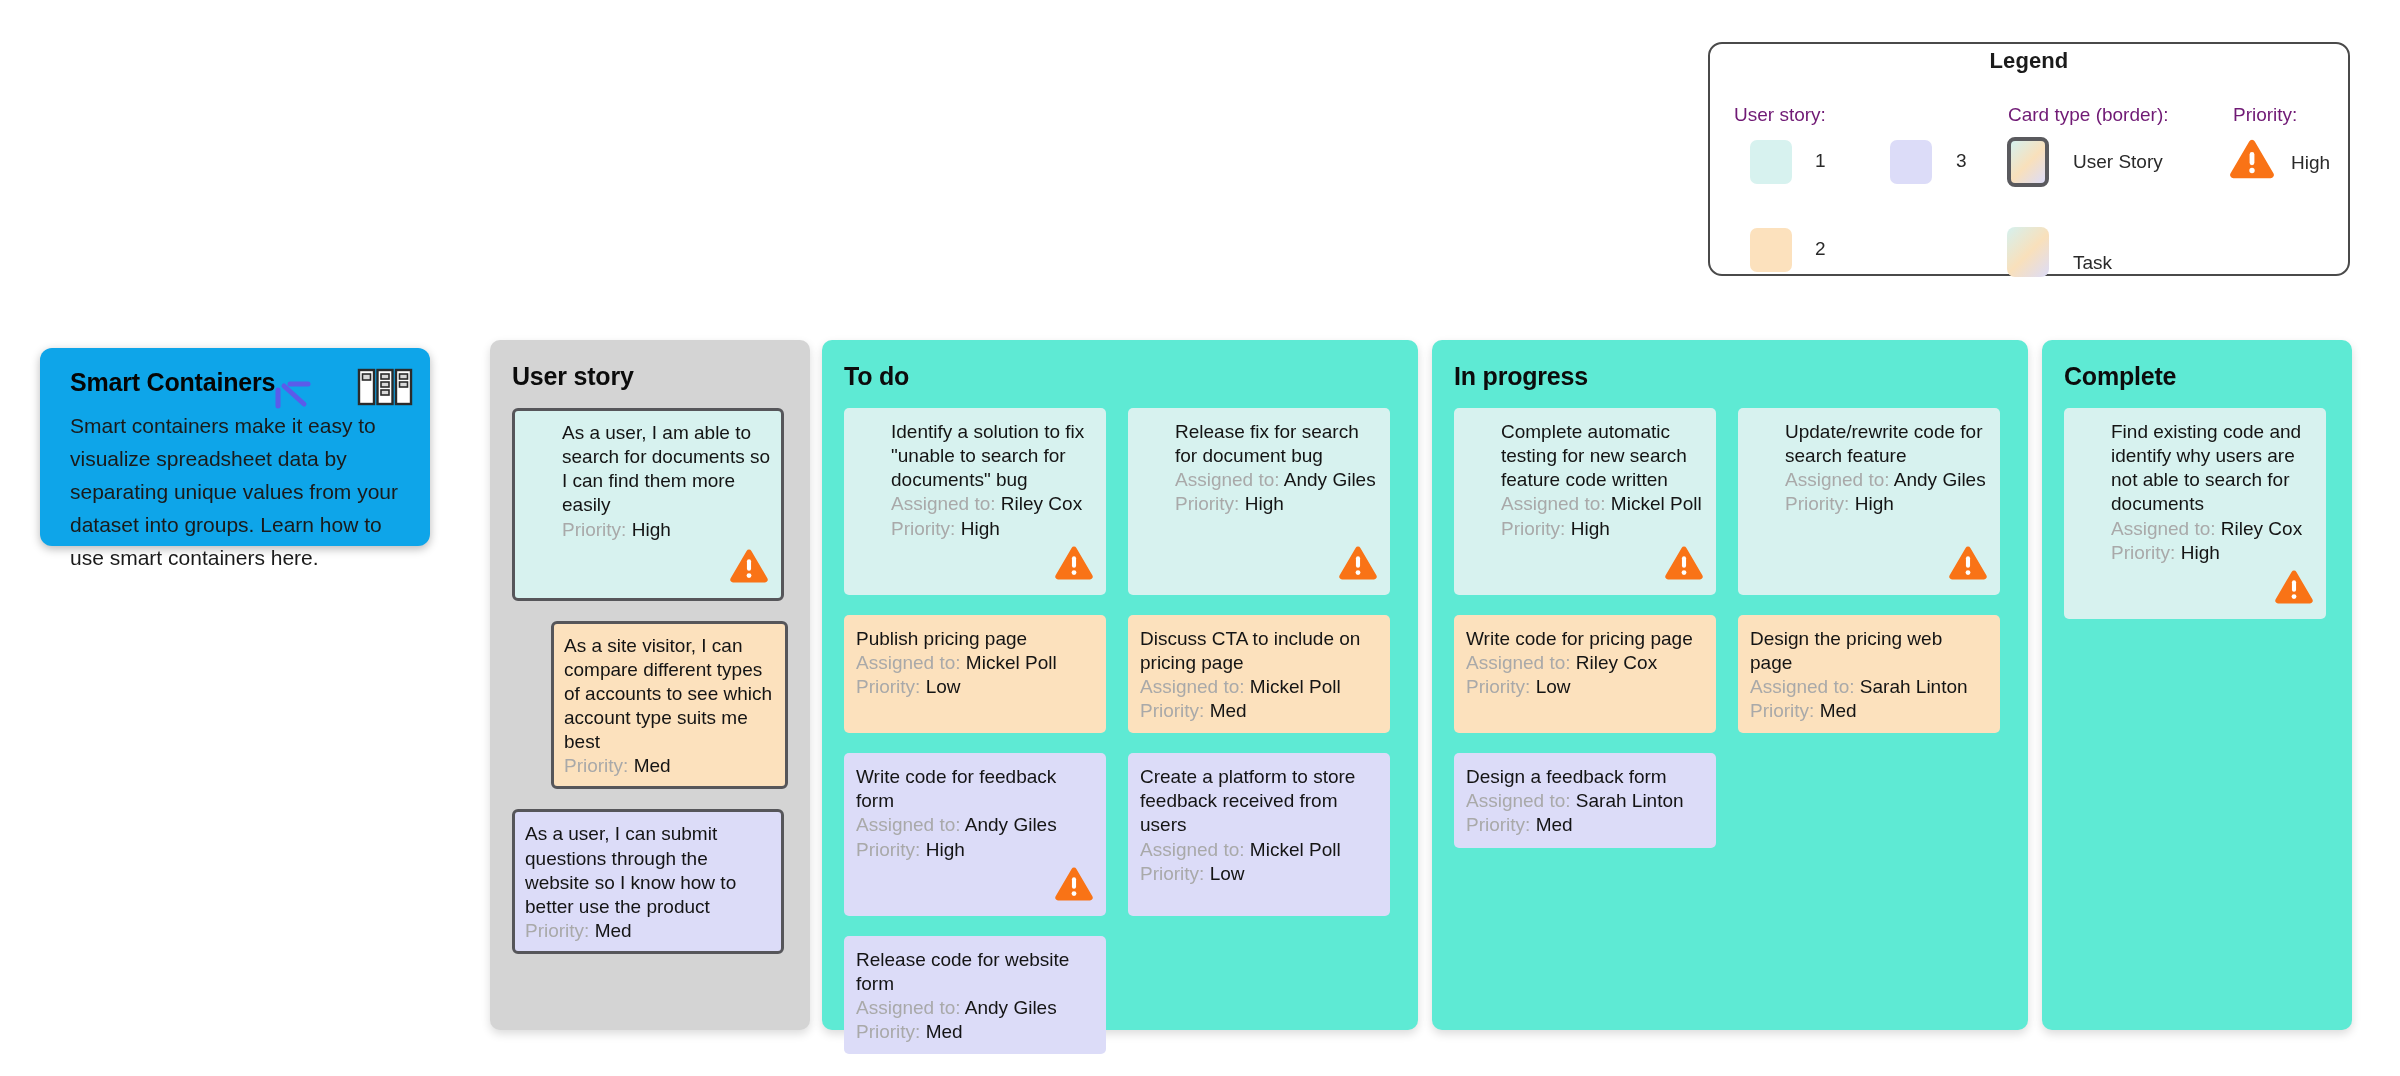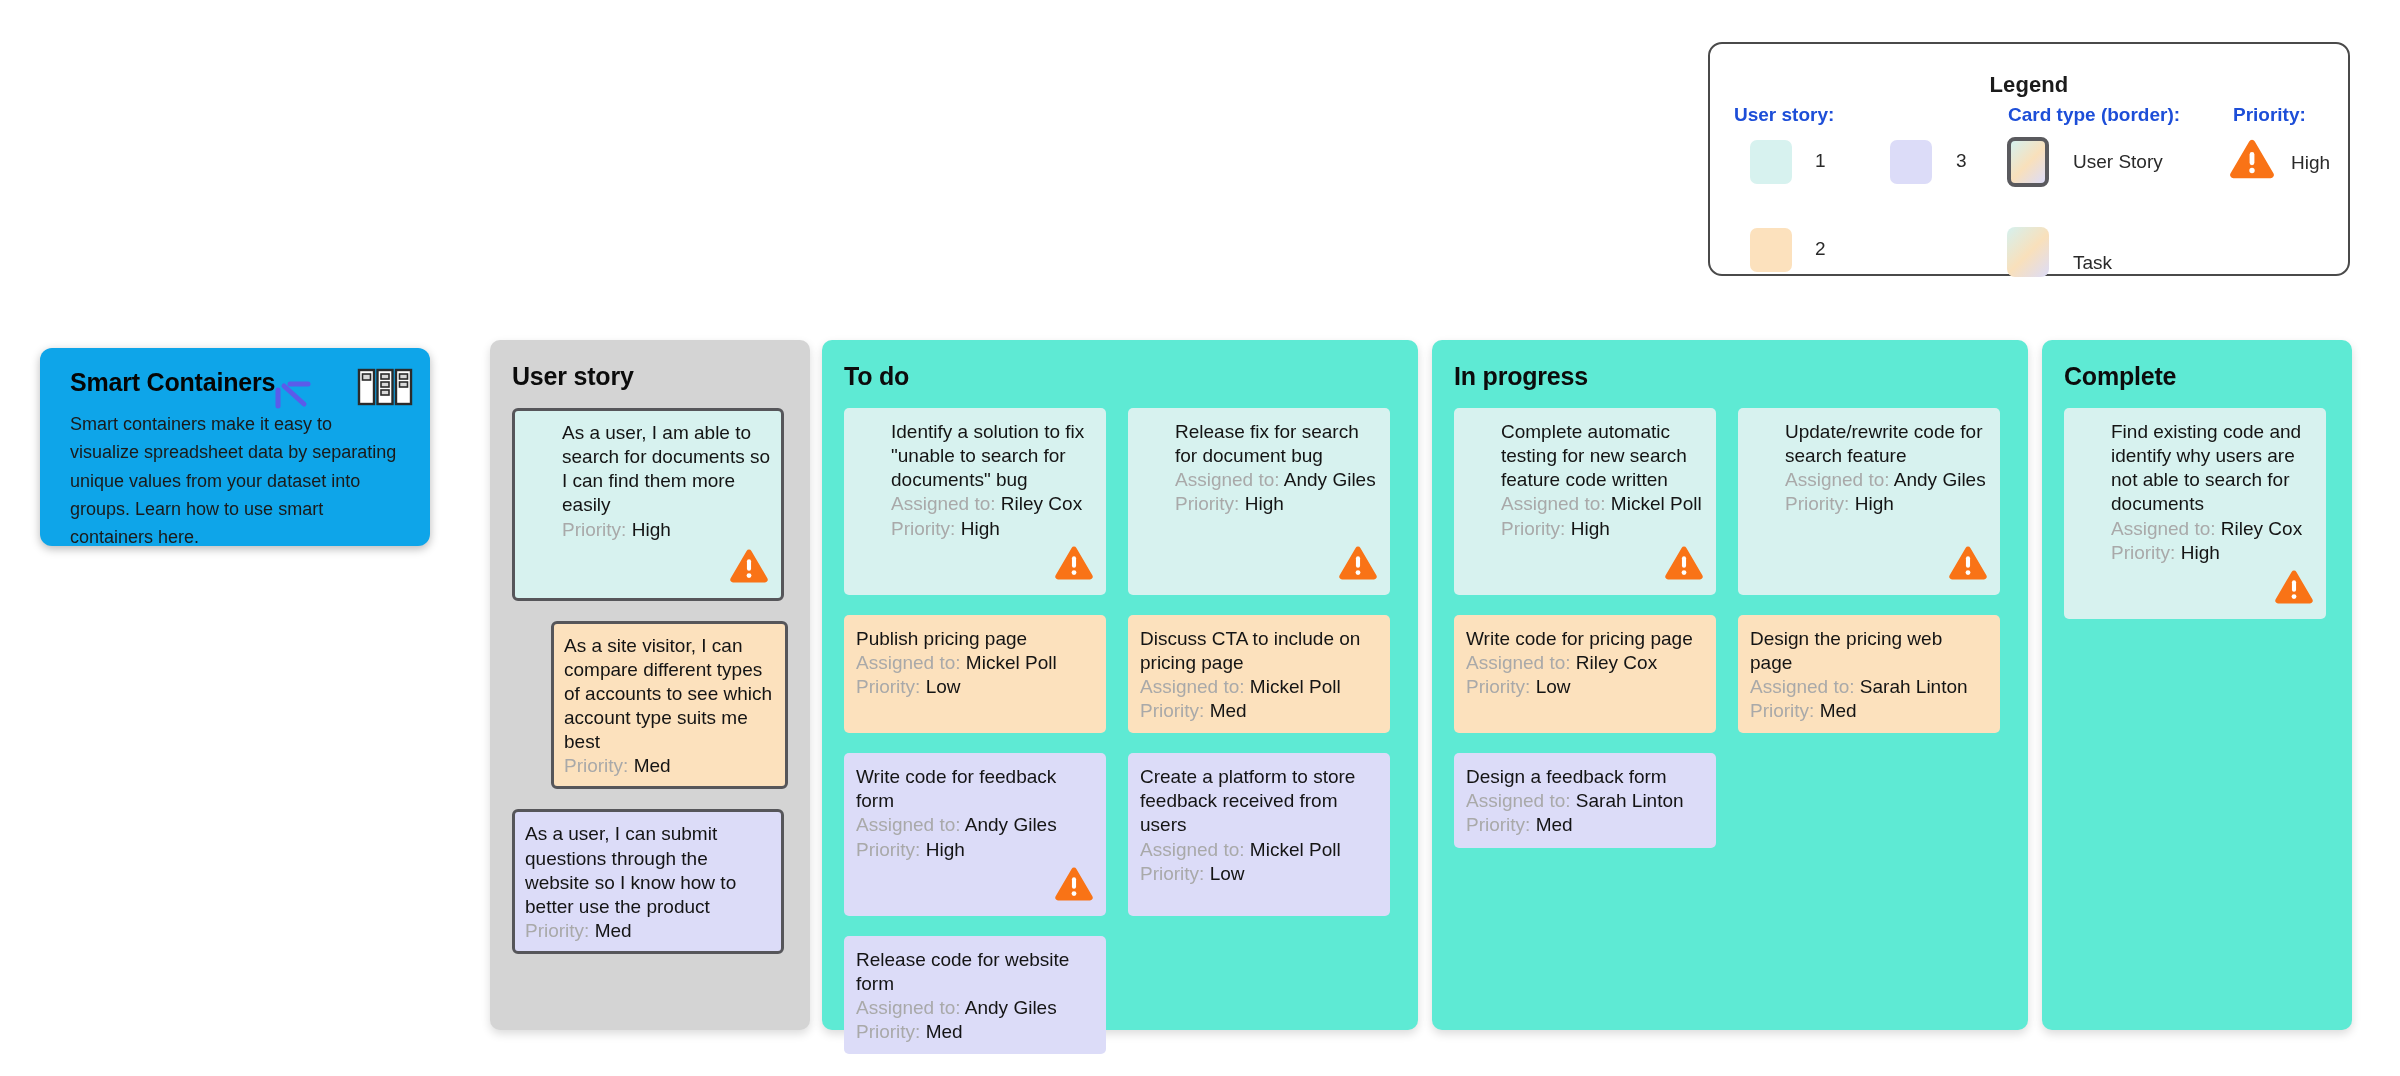--- a/index.html
+++ b/index.html
@@ -14,25 +14,25 @@
   
   .legend {
     position: absolute; left: 1708px; top: 42px;
     width: 642px; height: 234px;
     background: #ffffff;
     border: 2px solid #4a4a4a;
     border-radius: 14px;
   }
   .legend-title {
     text-align: center; font-size: 22px; font-weight: bold;
-    color: #1b1b1b; margin-top: 28px; letter-spacing: .1px;
+    color: #1b1b1b; margin-top: 4px; letter-spacing: .1px;
   }
   .legend-cols { position: absolute; inset: 0; }
   .lg-head {
-    position: absolute; font-size: 19px; color: #1d4ed8; white-space: nowrap; font-weight: bold;
+    position: absolute; font-size: 19px; color: #701a75; white-space: nowrap;
   }
   .lg-head.c1 { left: 24px;  top: 60px; }
   .lg-head.c2 { left: 298px; top: 60px; }
   .lg-head.c3 { left: 523px; top: 60px; }
 
   .swatch { position: absolute; width: 42px; height: 44px; border-radius: 7px; }
   .sw-1 { left: 40px;  top: 96px;  background: #d7f2ef; }
   .sw-2 { left: 40px;  top: 184px; background: #fce1bd; }
   .sw-3 { left: 180px; top: 96px;  background: #dcdcf8; }
   .sw-lbl { position: absolute; font-size: 19px; color: #2a2a2a; }
@@ -62,21 +62,21 @@
     width: 390px; height: 198px;
     background: #0ea5e9; border-radius: 12px;
     box-shadow: 0 3px 10px rgba(0,0,0,.28);
   }
   .tip-title {
     position: absolute; left: 30px; top: 20px;
     font-size: 25px; font-weight: bold; color: #050505; letter-spacing: -.2px;
   }
   .tip-body {
     position: absolute; left: 30px; top: 62px; width: 330px;
-    font-size: 18px; line-height: 1.57; color: #1a1a1a;
+    font-size: 21px; line-height: 1.57; color: #1a1a1a;
   }
   .cursor-ind { position: absolute; left: 264px; top: 368px; }
   .board-icon { position: absolute; left: 357px; top: 366px; }
 
   
   .board { position: absolute; left: 0; top: 0; }
   .column {
     position: absolute; top: 340px;
     background: #5eead4; border-radius: 10px;
     box-shadow: 0 4px 10px rgba(0,0,0,.14);

